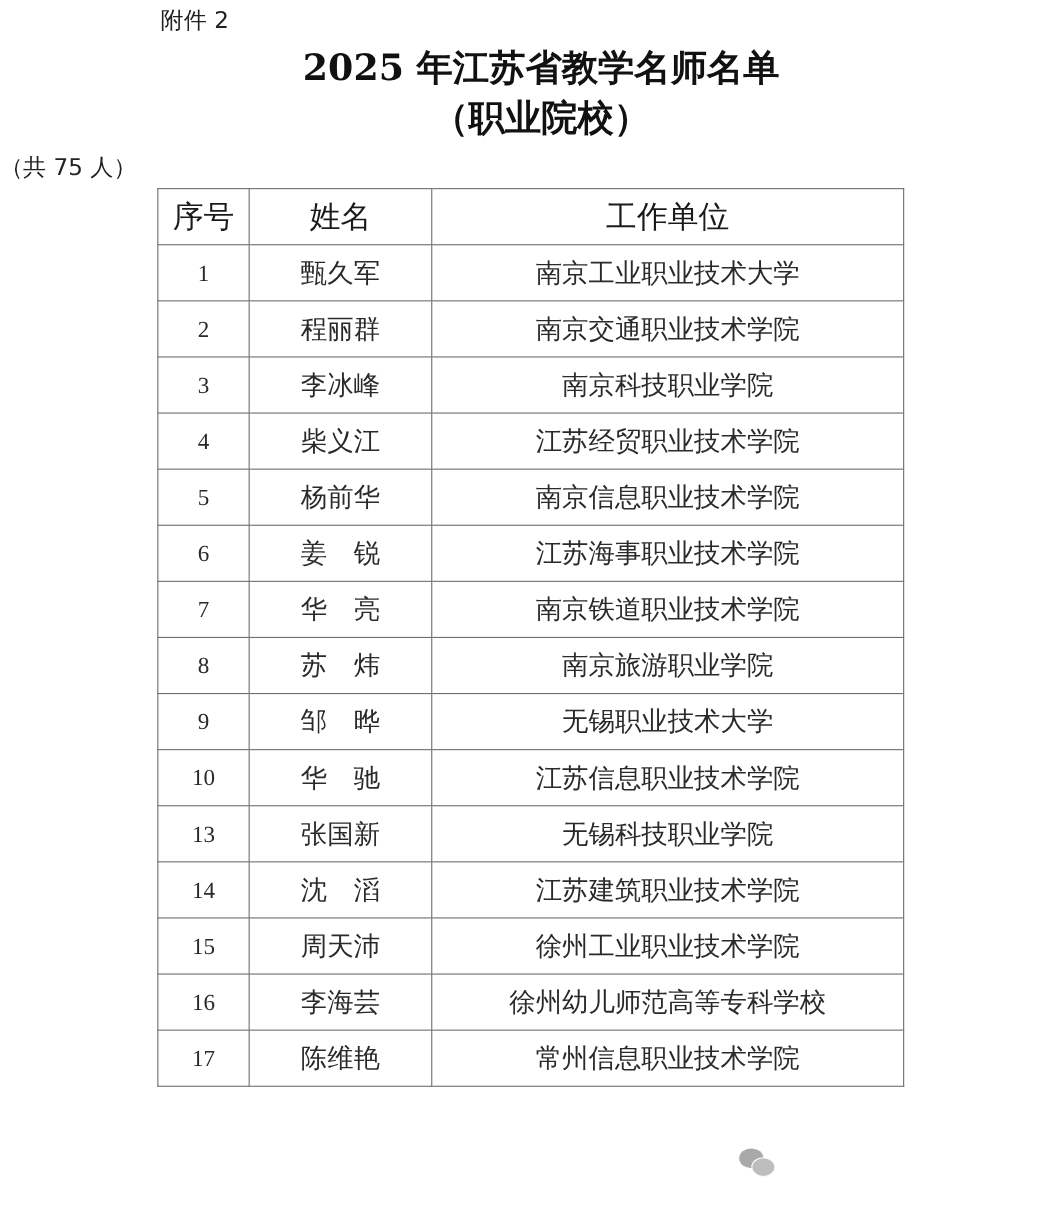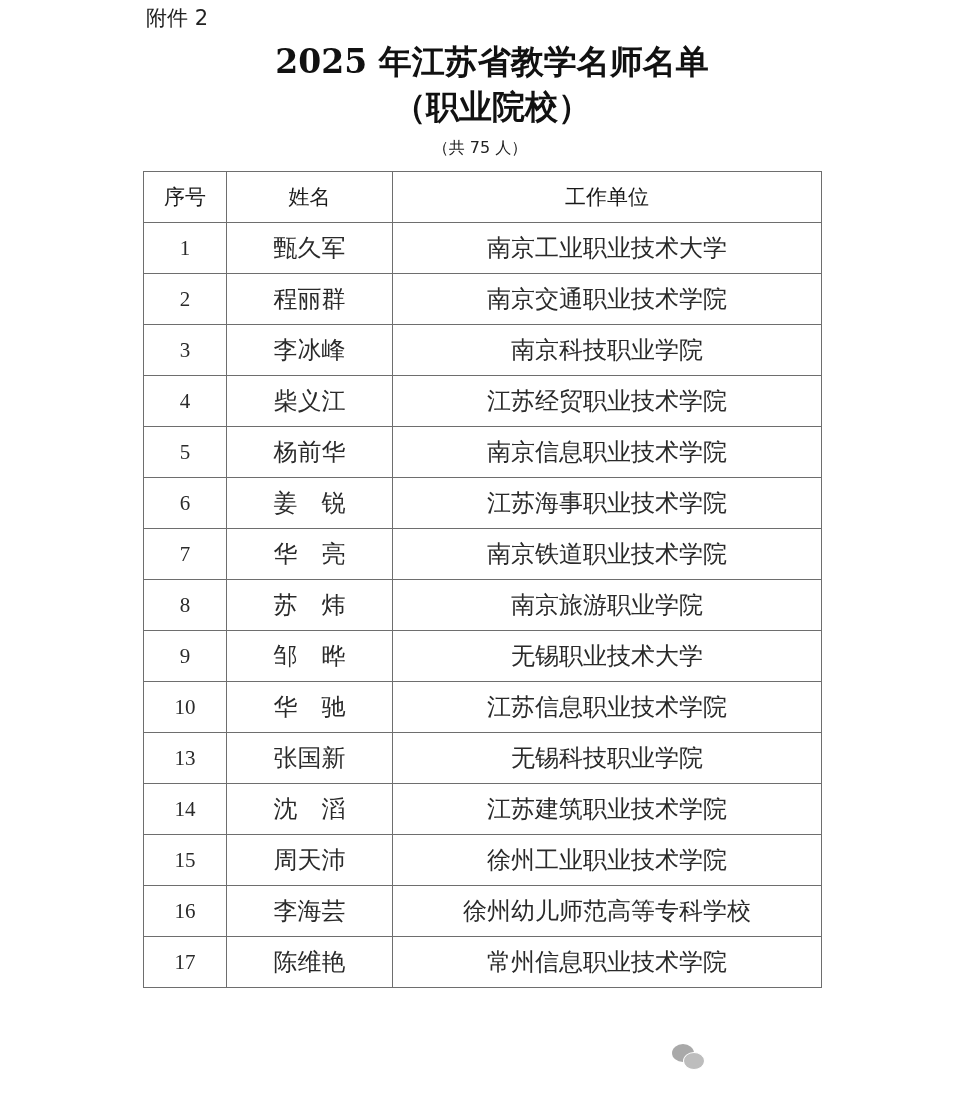--- a/index.html
+++ b/index.html
@@ -4,27 +4,27 @@
 <style>
   html, body { margin:0; padding:0; background:#ffffff; }
   body { width:960px; height:1095px; position:relative; overflow:hidden;
          font-family:"DejaVu Serif","Liberation Serif",serif; color:#1a1a1a; }
   .attachment { position:absolute; left:146px; top:4px; font-size:21px;
                 font-family:"DejaVu Sans","Liberation Sans",sans-serif; color:#222;text-align:center; }
   .title { position:absolute; left:16px; width:952px; text-align:center;
            font-weight:bold; font-size:33px; color:#111; letter-spacing:0px; }
   .title.t1 { top:40px; }
   .title.t2 { top:85px; }
-  .count { position:absolute; left:0; width:960px; top:138px; text-align:center;
-           font-size:16px; font-family:"DejaVu Sans","Liberation Sans",sans-serif; color:#222; }
+  .count { position:absolute; left:0; width:960px; top:138px; text-align:left;
+           font-size:21px; font-family:"DejaVu Sans","Liberation Sans",sans-serif; color:#222; }
   table.list { position:absolute; left:143px; top:171px; width:678px;
                border-collapse:collapse; table-layout:fixed; }
   table.list th, table.list td { border:1.5px solid #6e6e6e; text-align:center;
                vertical-align:middle; padding:0; }
-  table.list th { height:50px; font-weight:normal; font-size:21px;
+  table.list th { height:50px; font-weight:normal; font-size:28px;
                   font-family:"DejaVu Sans","Liberation Sans",sans-serif; color:#1a1a1a; }
   table.list td { height:50px; font-size:24px; color:#2a2a2a; }
   table.list td.num { font-family:"Liberation Serif","DejaVu Serif",serif; font-size:21px; }
   col.c1 { width:83px; } col.c2 { width:166px; } col.c3 { width:429px; }
   .watermark { position:absolute; left:672px; top:1042px; display:flex; align-items:center;
                gap:4px; color:#9a9a9a; font-size:24px;
                font-family:"DejaVu Sans","Liberation Sans",sans-serif; }
   .wm-icon { width:32px; height:28px; position:relative; }
   .wm-icon .b1 { position:absolute; left:0; top:2px; width:22px; height:18px; border-radius:50%; background:#a9a9a9; }
   .wm-icon .b2 { position:absolute; left:11px; top:10px; width:20px; height:16px; border-radius:50%; background:#bdbdbd; border:1px solid #fff; }

